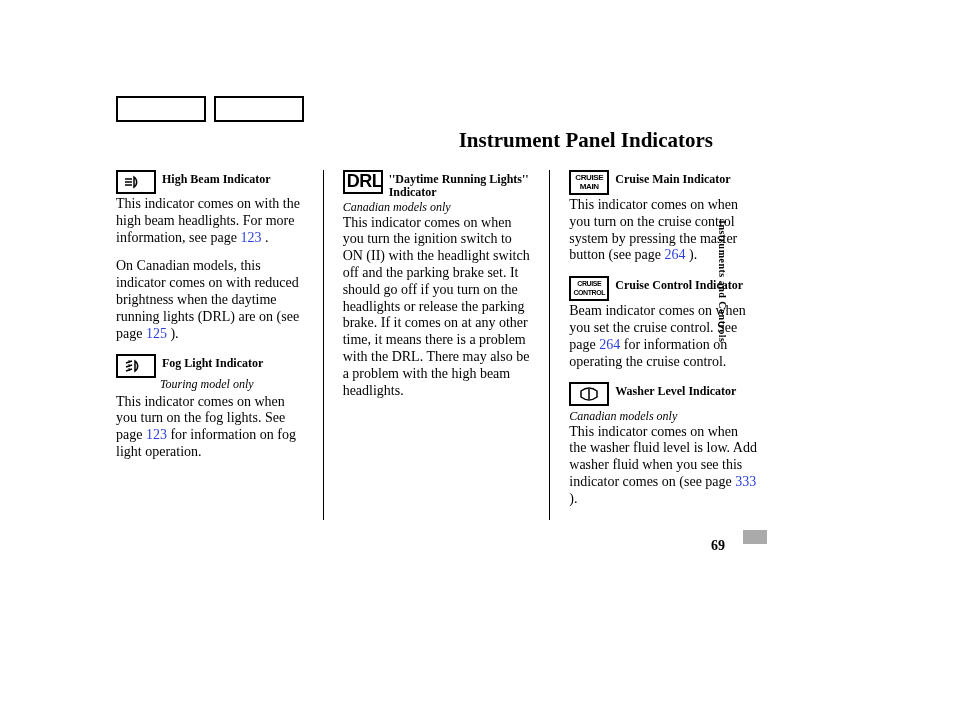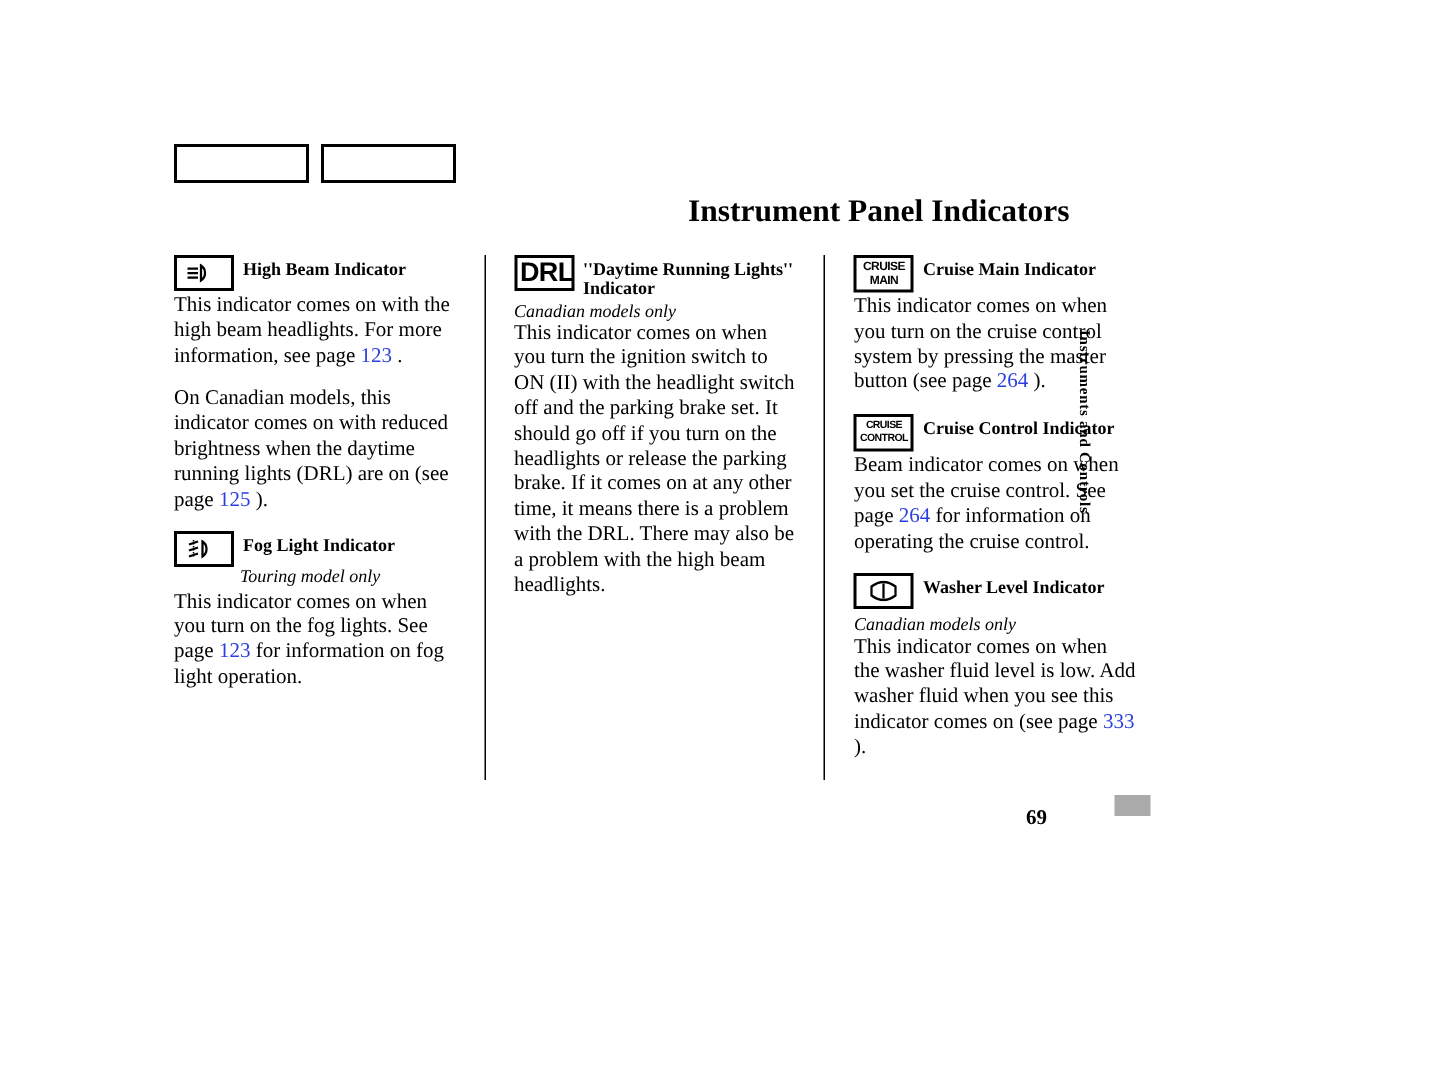--- a/index.html
+++ b/index.html
@@ -64,21 +64,21 @@
     font-weight: bold;
     font-size: 10px;
     writing-mode: vertical-rl;
     text-orientation: mixed;
     letter-spacing: 0.5px;
     white-space: nowrap;
   }
   .page-number {
     position: absolute;
     top: 538px;
-    right: 203px;
+    right: 176px;
     font-family: "Times New Roman", serif;
     font-weight: bold;
     font-size: 14px;
   }
 
   .columns {
     position: absolute;
     top: 170px;
     left: 116px;
     width: 660px;

